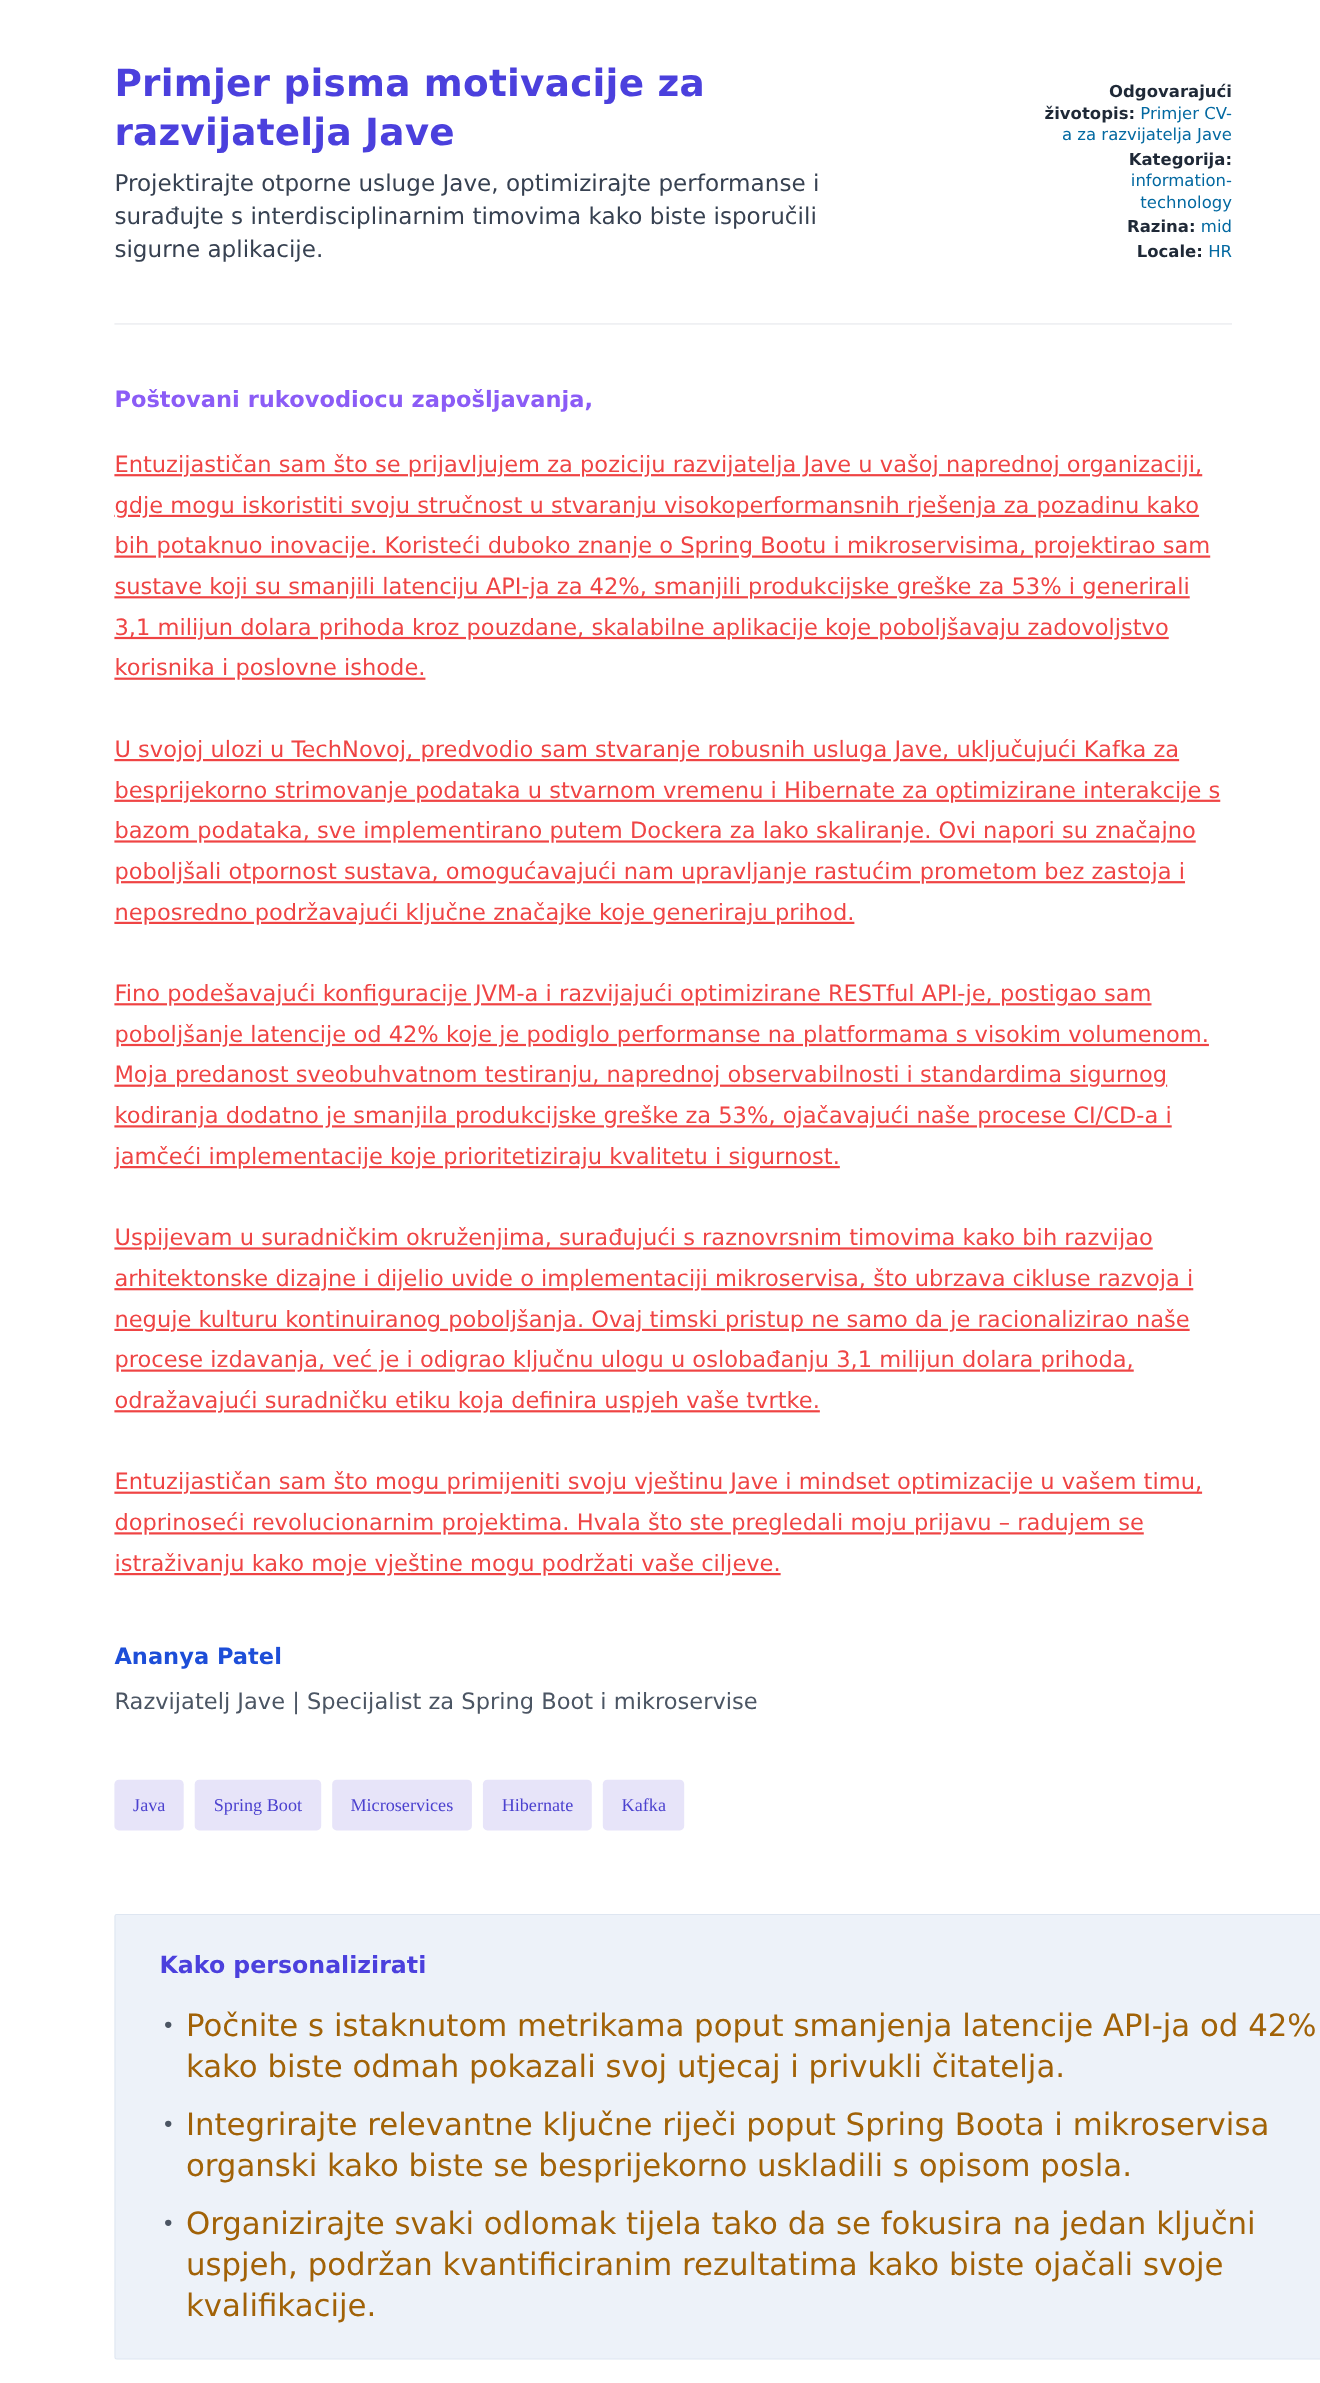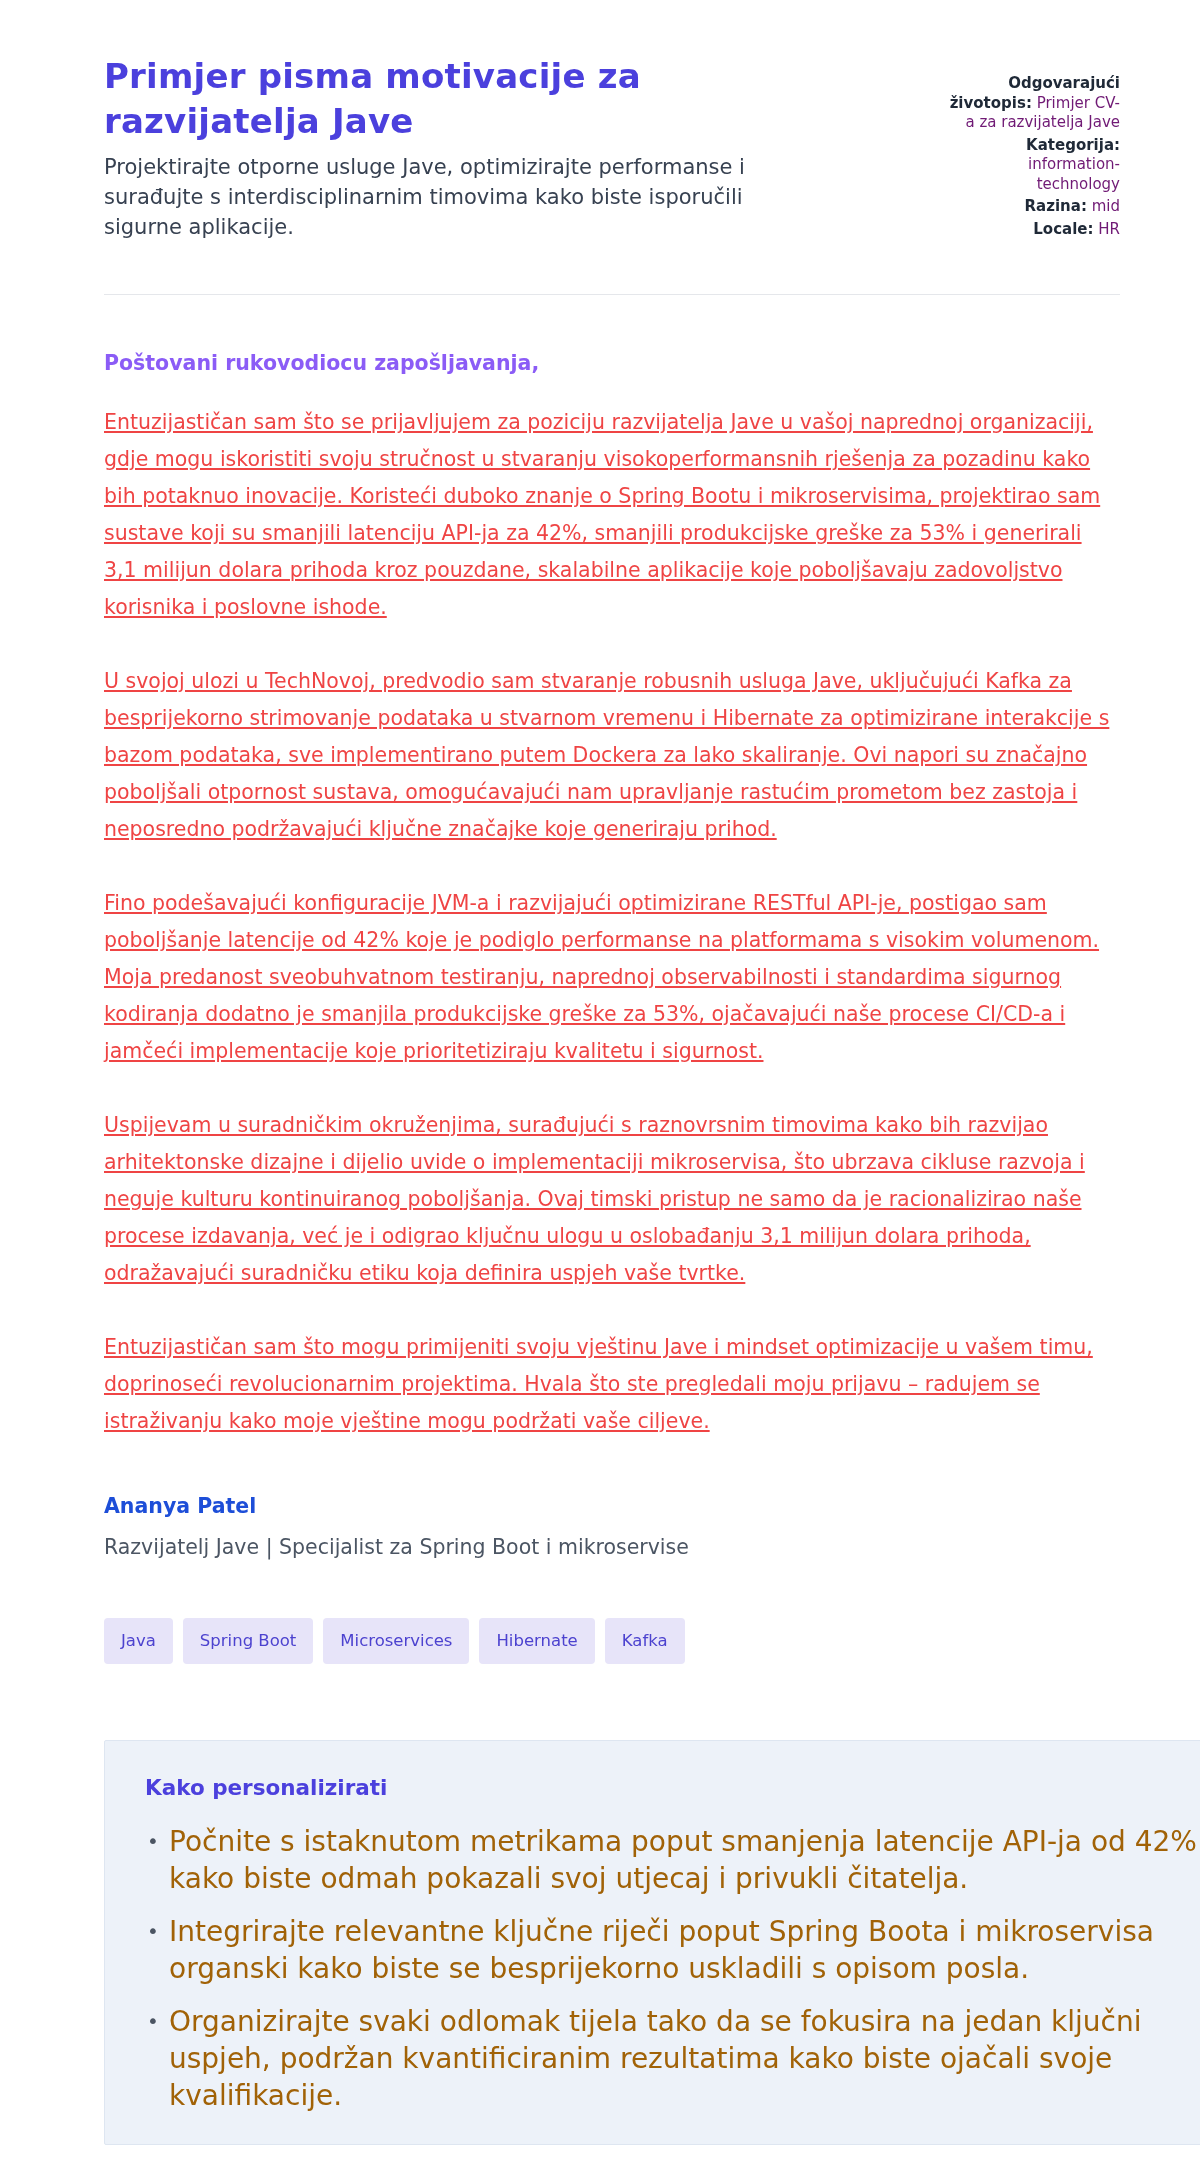--- a/index.html
+++ b/index.html
@@ -43,21 +43,21 @@
   .meta {
     flex: 0 0 auto;
     width: 172px;
     margin-top: 14px;
     text-align: right;
     font-size: 15px;
     line-height: 19.5px;
   }
   .meta-row { margin-bottom: 3px; }
   .meta-row strong { color: #1f2937; font-weight: bold; }
-  .meta-row span { color: #701a75; }
+  .meta-row span { color: #0369a1; }
   
   hr.divider {
     border: none;
     border-top: 1px solid #e5e7eb;
     margin: 52px 0 0 0;
   }
   
   .greeting {
     margin: 54px 0 0 0;
     font-size: 20.5px;
@@ -95,20 +95,21 @@
   }
   .tag {
     display: inline-block;
     background: #e7e4f9;
     color: #4c42cf;
     font-size: 16.5px;
     line-height: 20px;
     padding: 13px 17px;
     border-radius: 4px;
     white-space: nowrap;
+    font-family: Liberation Serif, serif;
   }
   
   .tips {
     margin-top: 76px;
     background: #edf2f9;
     border: 1px solid #dee6f1;
     border-radius: 2px;
     padding: 32px 30px 30px 40px;
     box-sizing: border-box;
     width: 1148px;

